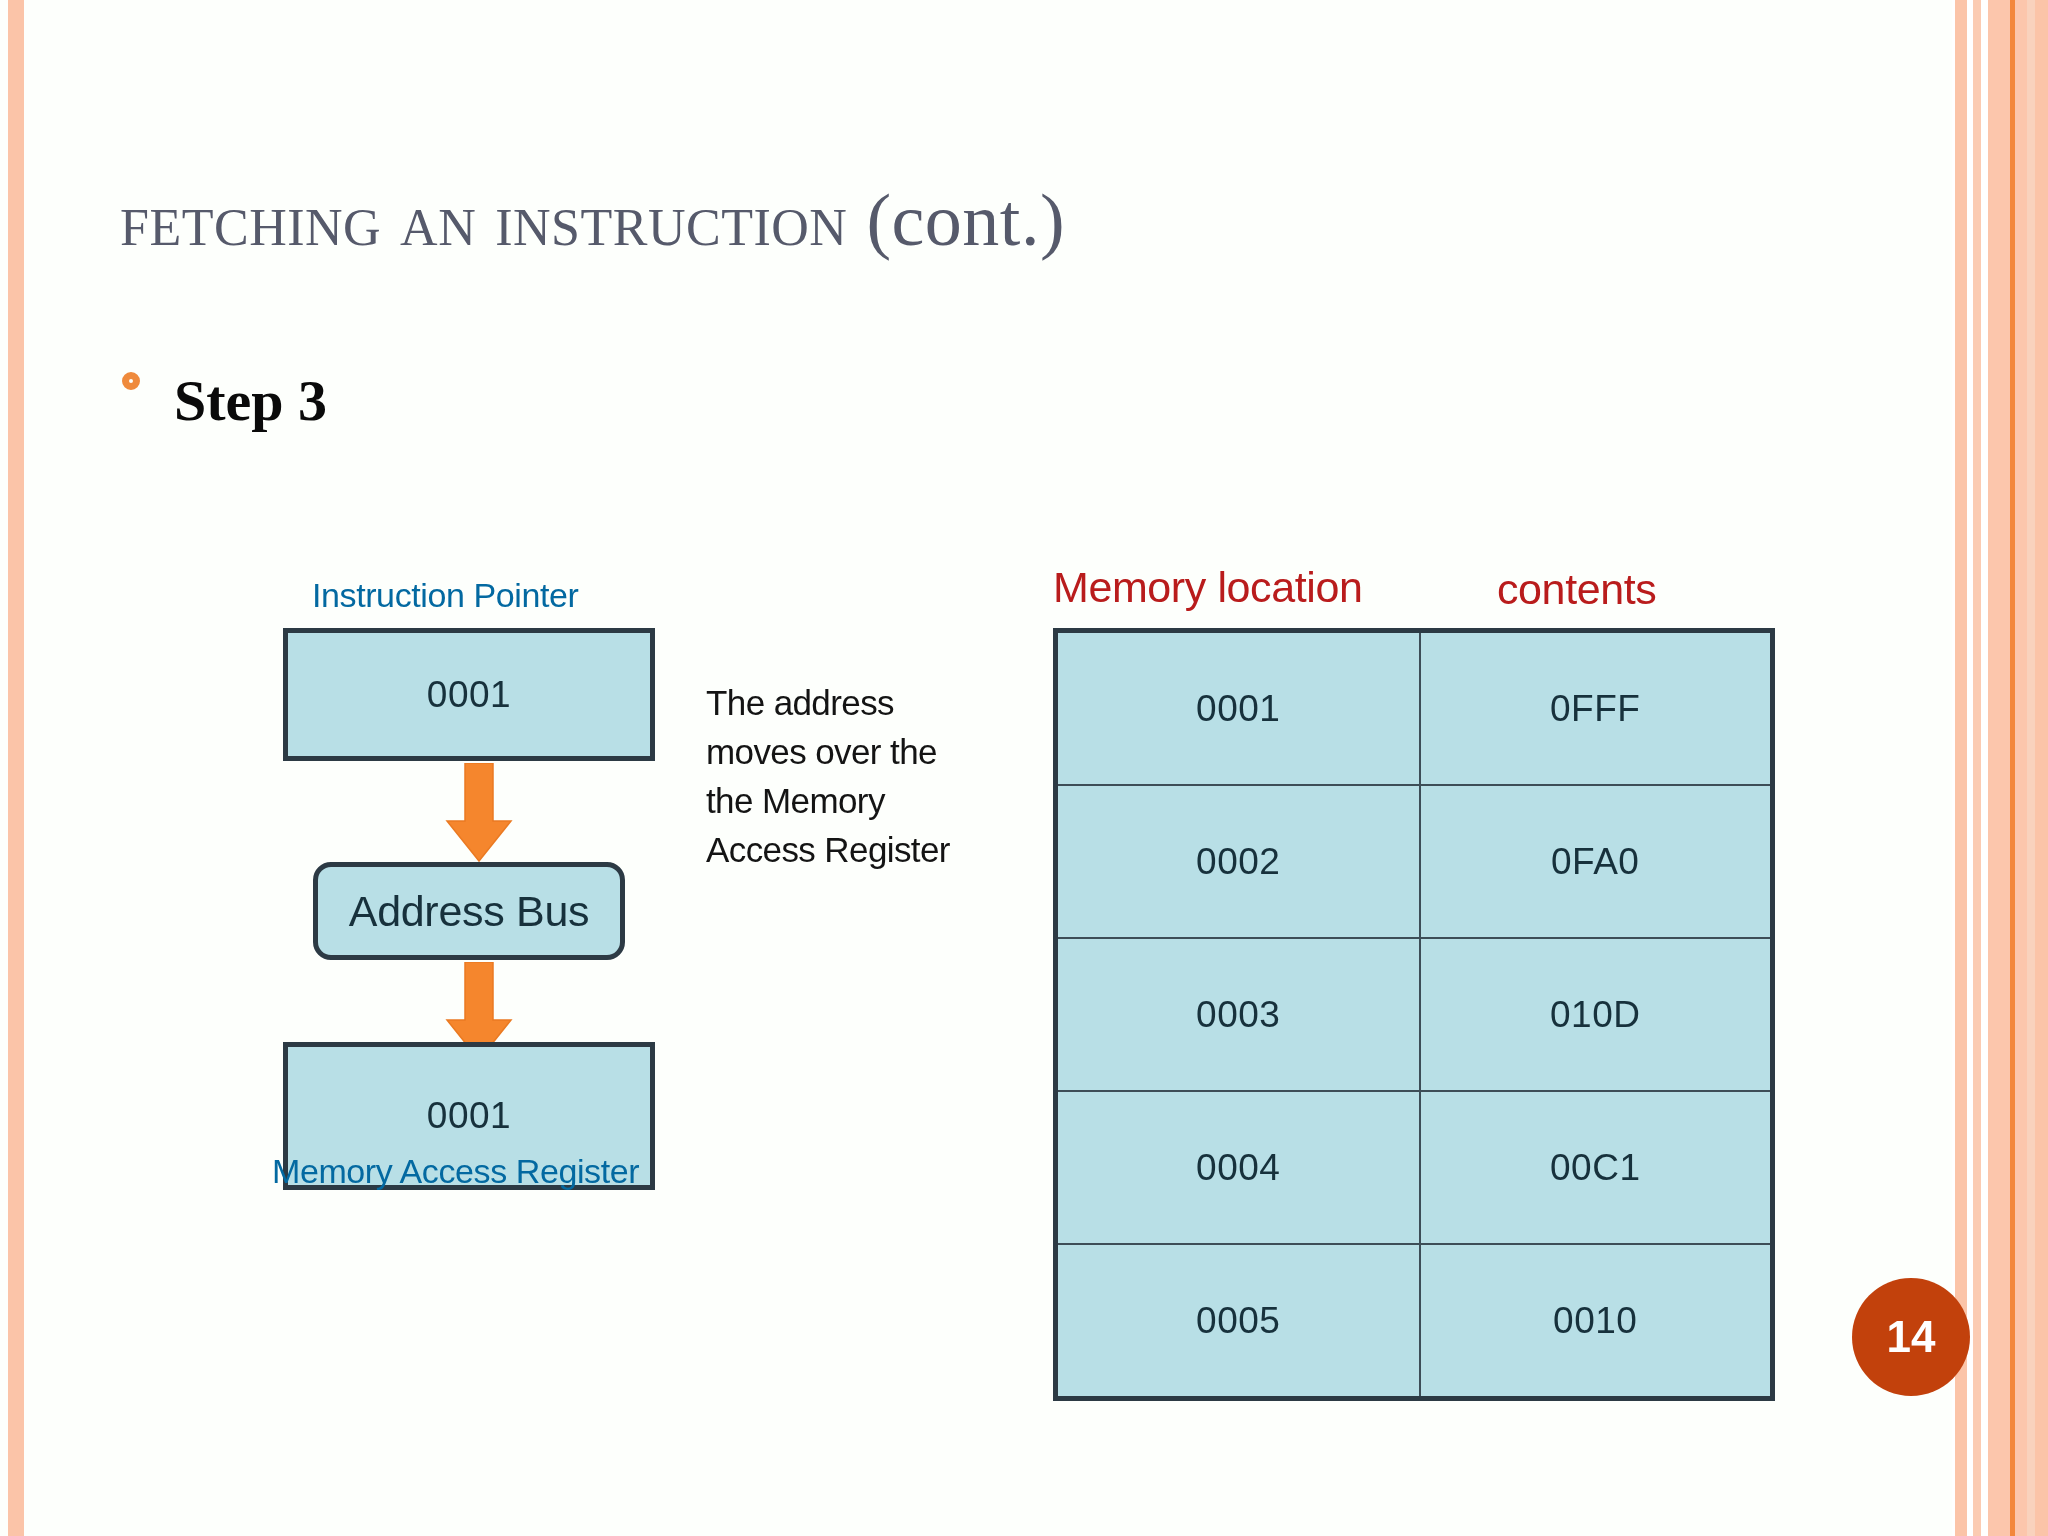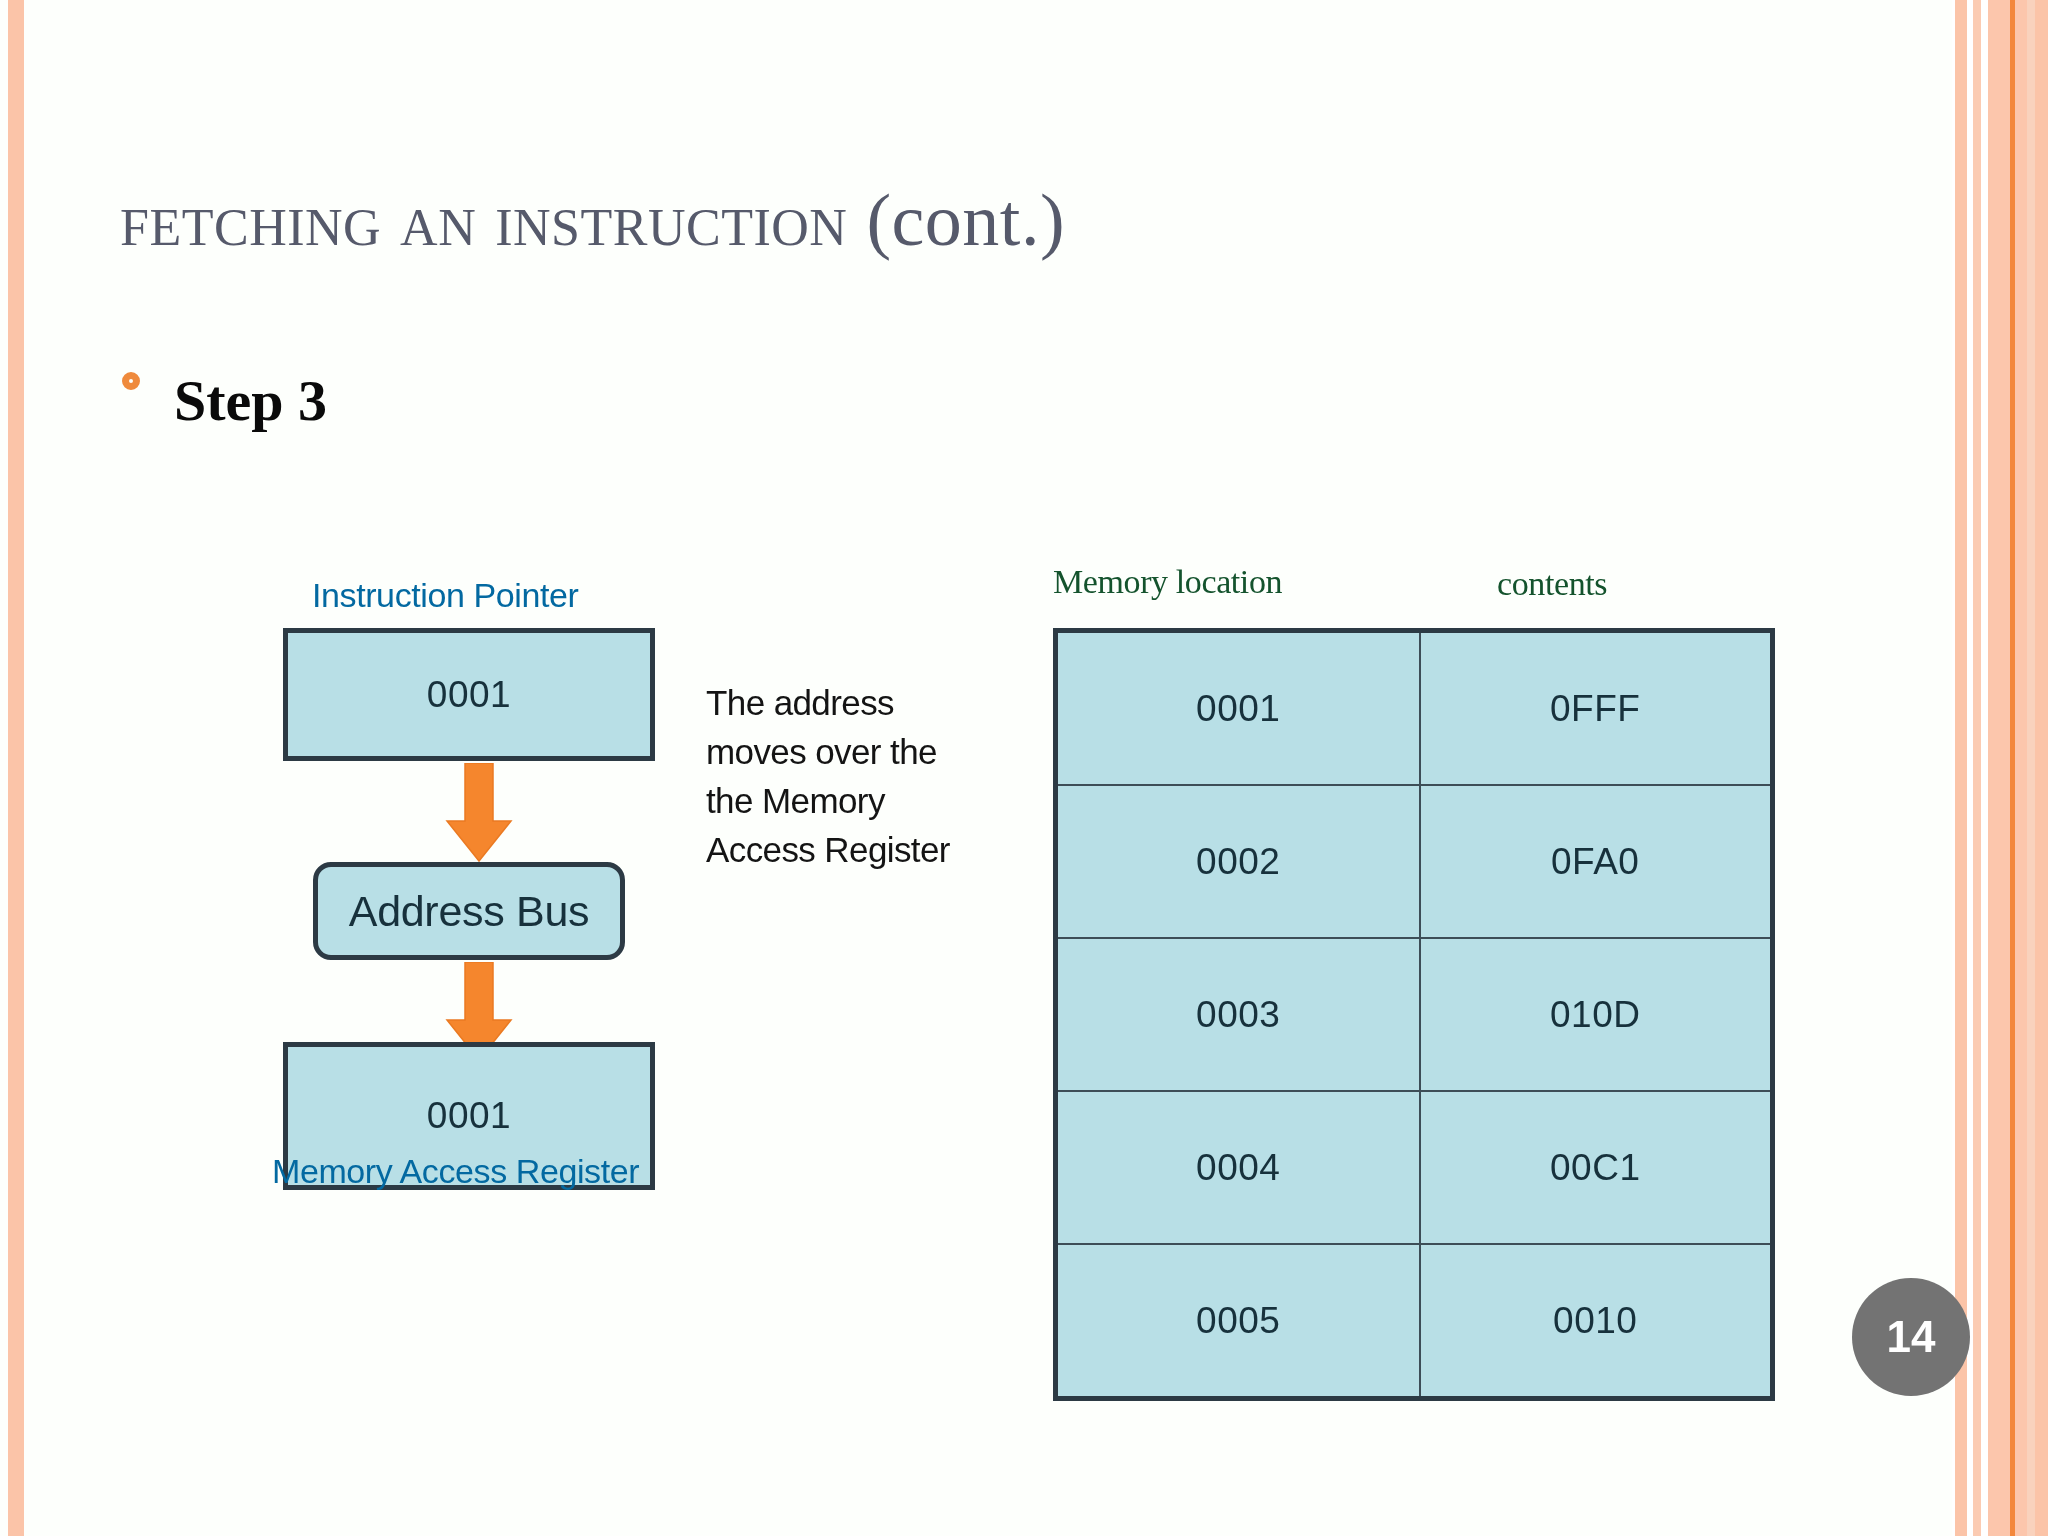--- a/index.html
+++ b/index.html
@@ -131,23 +131,23 @@
     width: 330px;
     font-family: "Liberation Sans", sans-serif;
     font-size: 35px;
     line-height: 49px;
     color: #141414;
     letter-spacing: -0.6px;
   }
 
   .mem-head {
     position: absolute;
-    font-family: Liberation Serif, serif;
-    font-size: 34px;
-    color: #14532d;
+    font-family: Liberation Sans, sans-serif;
+    font-size: 43px;
+    color: #b91c1c;
     white-space: nowrap;
     letter-spacing: -0.4px;
   }
   #mem-head-location { left: 1053px; top: 563px; }
   #mem-head-contents { left: 1497px; top: 565px; }
 
   table#mem-table {
     position: absolute;
     left: 1053px;
     top: 628px;
@@ -170,21 +170,21 @@
   table#mem-table td.col-loc { width: 50%; }
 
   
   #page-number {
     position: absolute;
     left: 1852px;
     top: 1278px;
     width: 118px;
     height: 118px;
     border-radius: 50%;
-    background: #737373;
+    background: #c2410c;
     color: #ffffff;
     display: flex;
     align-items: center;
     justify-content: center;
     font-family: "Liberation Sans", sans-serif;
     font-size: 44px;
     font-weight: bold;
   }
 </style>
 </head>

